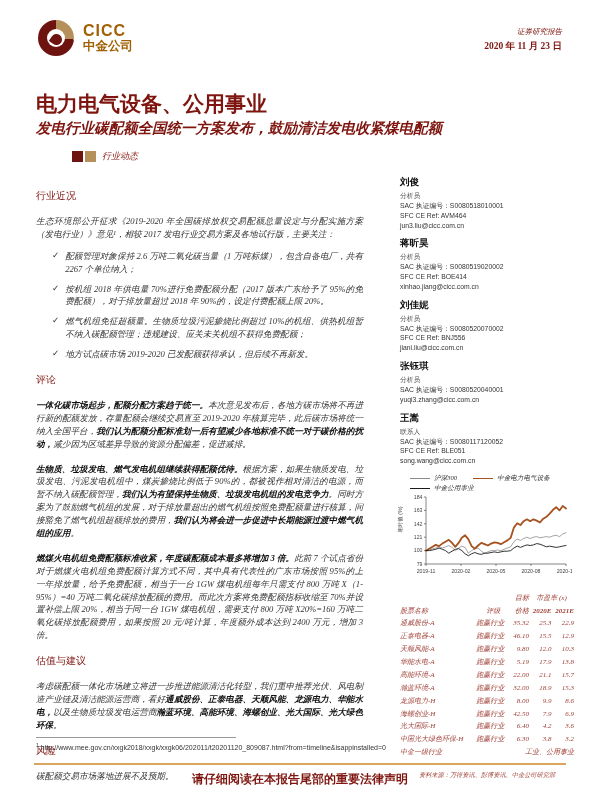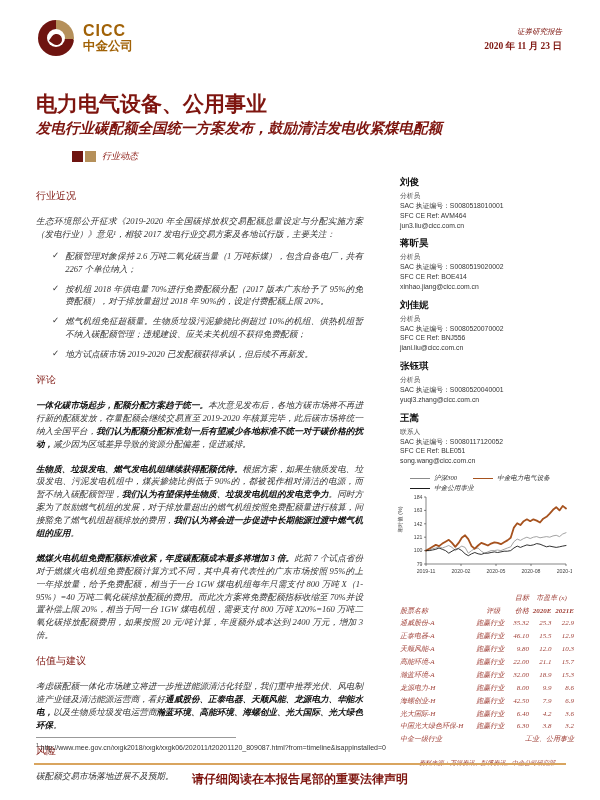--- a/index.html
+++ b/index.html
@@ -270,20 +270,27 @@
             <td class="num">12.9</td>
           </tr>
         <tr>
             <td>天顺风能-A</td>
             <td class="rt">跑赢行业</td>
             <td class="num">9.80</td>
             <td class="num">12.0</td>
             <td class="num">10.3</td>
           </tr>
         <tr>
+            <td>华能水电-A</td>
+            <td class="rt">跑赢行业</td>
+            <td class="num">5.19</td>
+            <td class="num">17.9</td>
+            <td class="num">13.8</td>
+          </tr>
+        <tr>
             <td>高能环境-A</td>
             <td class="rt">跑赢行业</td>
             <td class="num">22.00</td>
             <td class="num">21.1</td>
             <td class="num">15.7</td>
           </tr>
         <tr>
             <td>瀚蓝环境-A</td>
             <td class="rt">跑赢行业</td>
             <td class="num">32.00</td>

